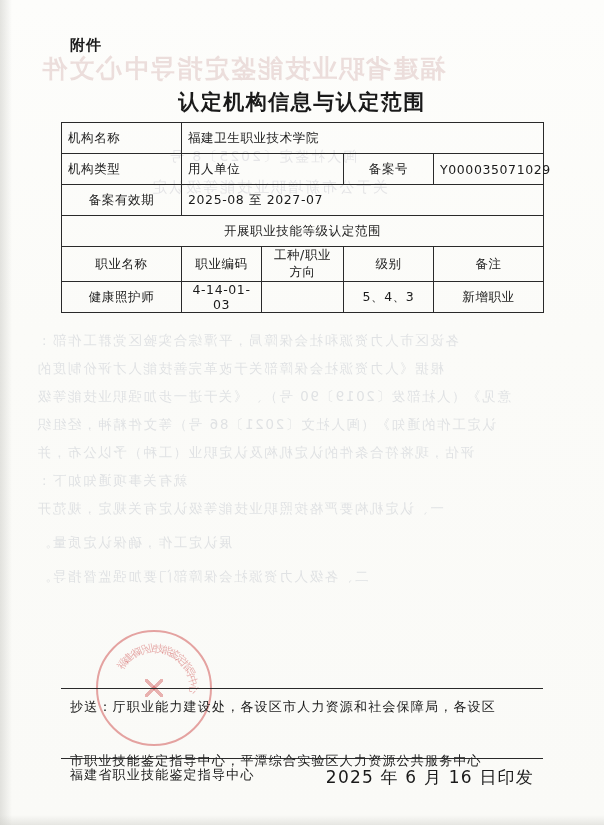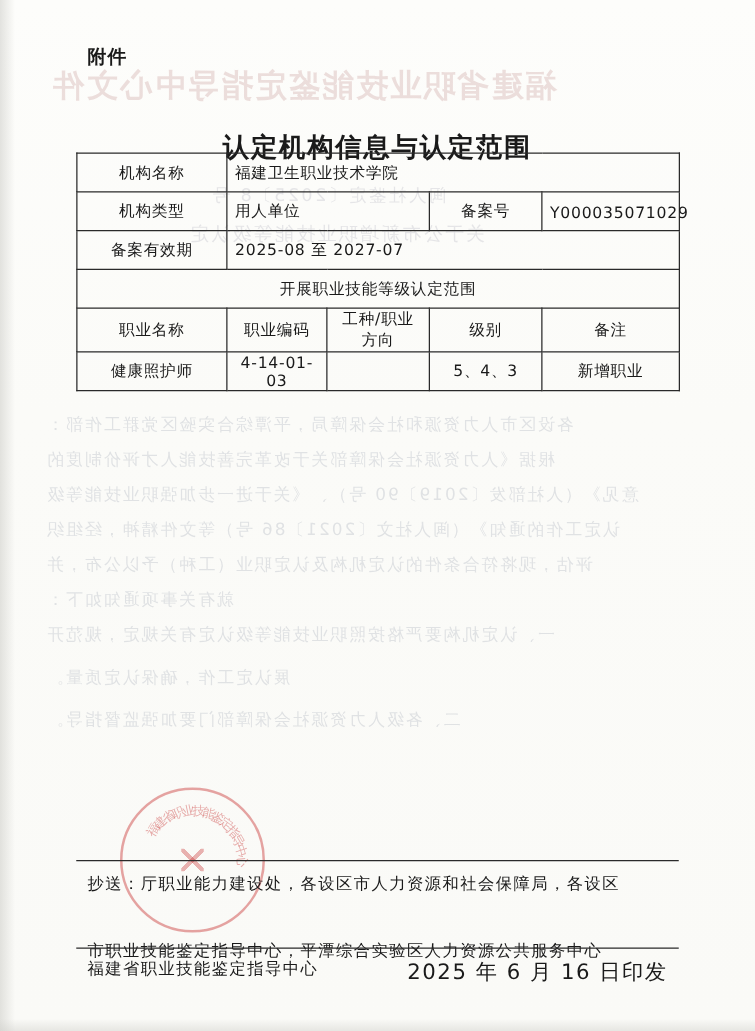--- a/index.html
+++ b/index.html
@@ -69,21 +69,21 @@
     top: 36px;
     left: 70px;
     font-size: 15px;
     font-weight: bold;
     letter-spacing: 1px;
   }
 
   
   .doc-title {
     position: absolute;
-    top: 104px;
+    top: 88px;
     left: 0;
     width: 604px;
     text-align: center;
     font-size: 21px;
     font-weight: bold;
     letter-spacing: 1.5px;
     font-family: "DejaVu Sans", "Liberation Sans", sans-serif;
   }
 
   
@@ -97,21 +97,21 @@
   }
   .info-table td {
     border: 1px solid #2a2a2a;
     height: 30px;
     font-size: 12.5px;
     letter-spacing: 0.6px;
     padding: 0 6px;
     vertical-align: middle;
   }
   .cell-label {
-    text-align: center;
+    text-align: left;
     letter-spacing: 4px;
   }
   .cell-label-tight {
     text-align: center;
     letter-spacing: 1px;
   }
   .cell-value {
     text-align: left;
     padding-left: 10px;
   }

